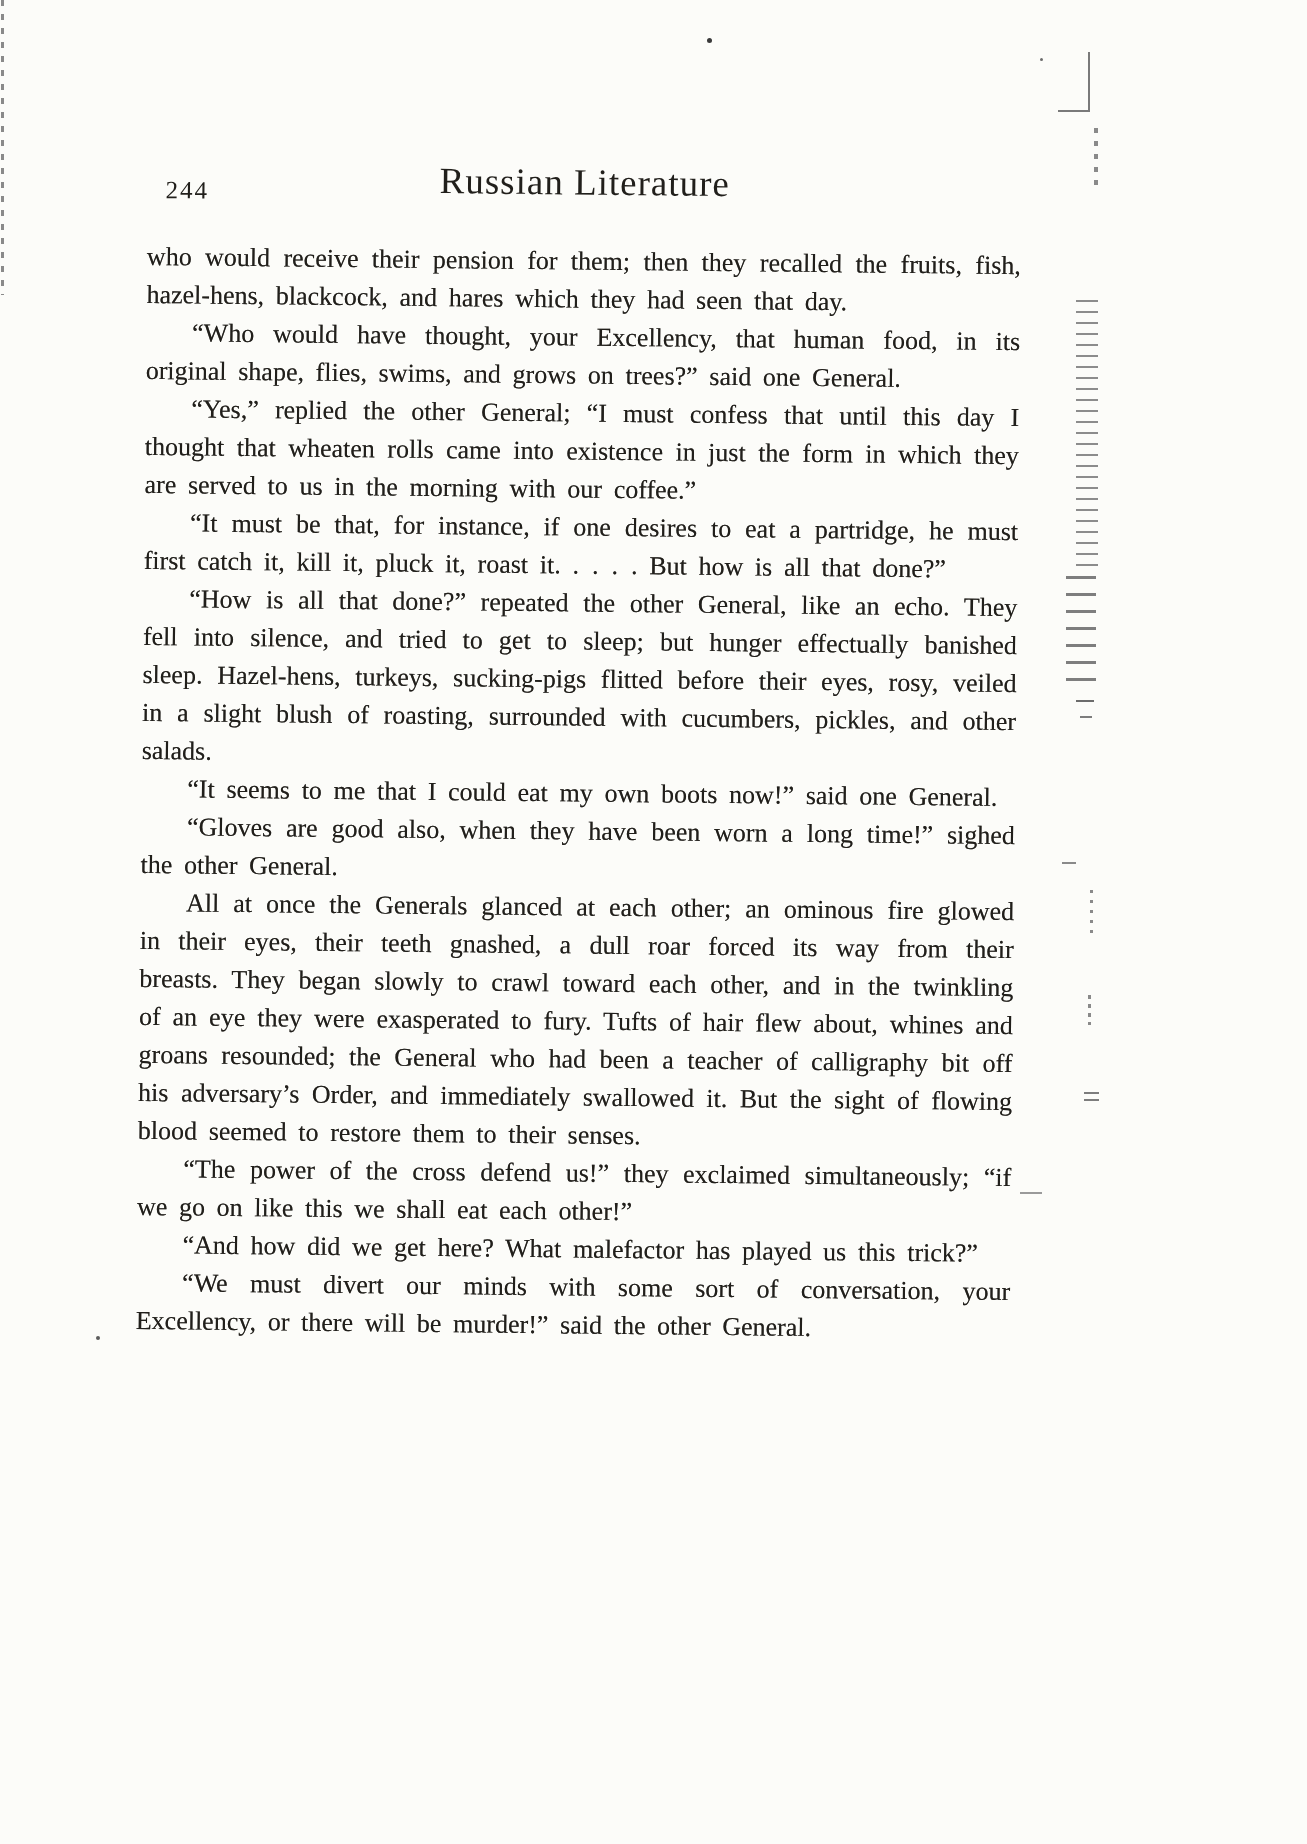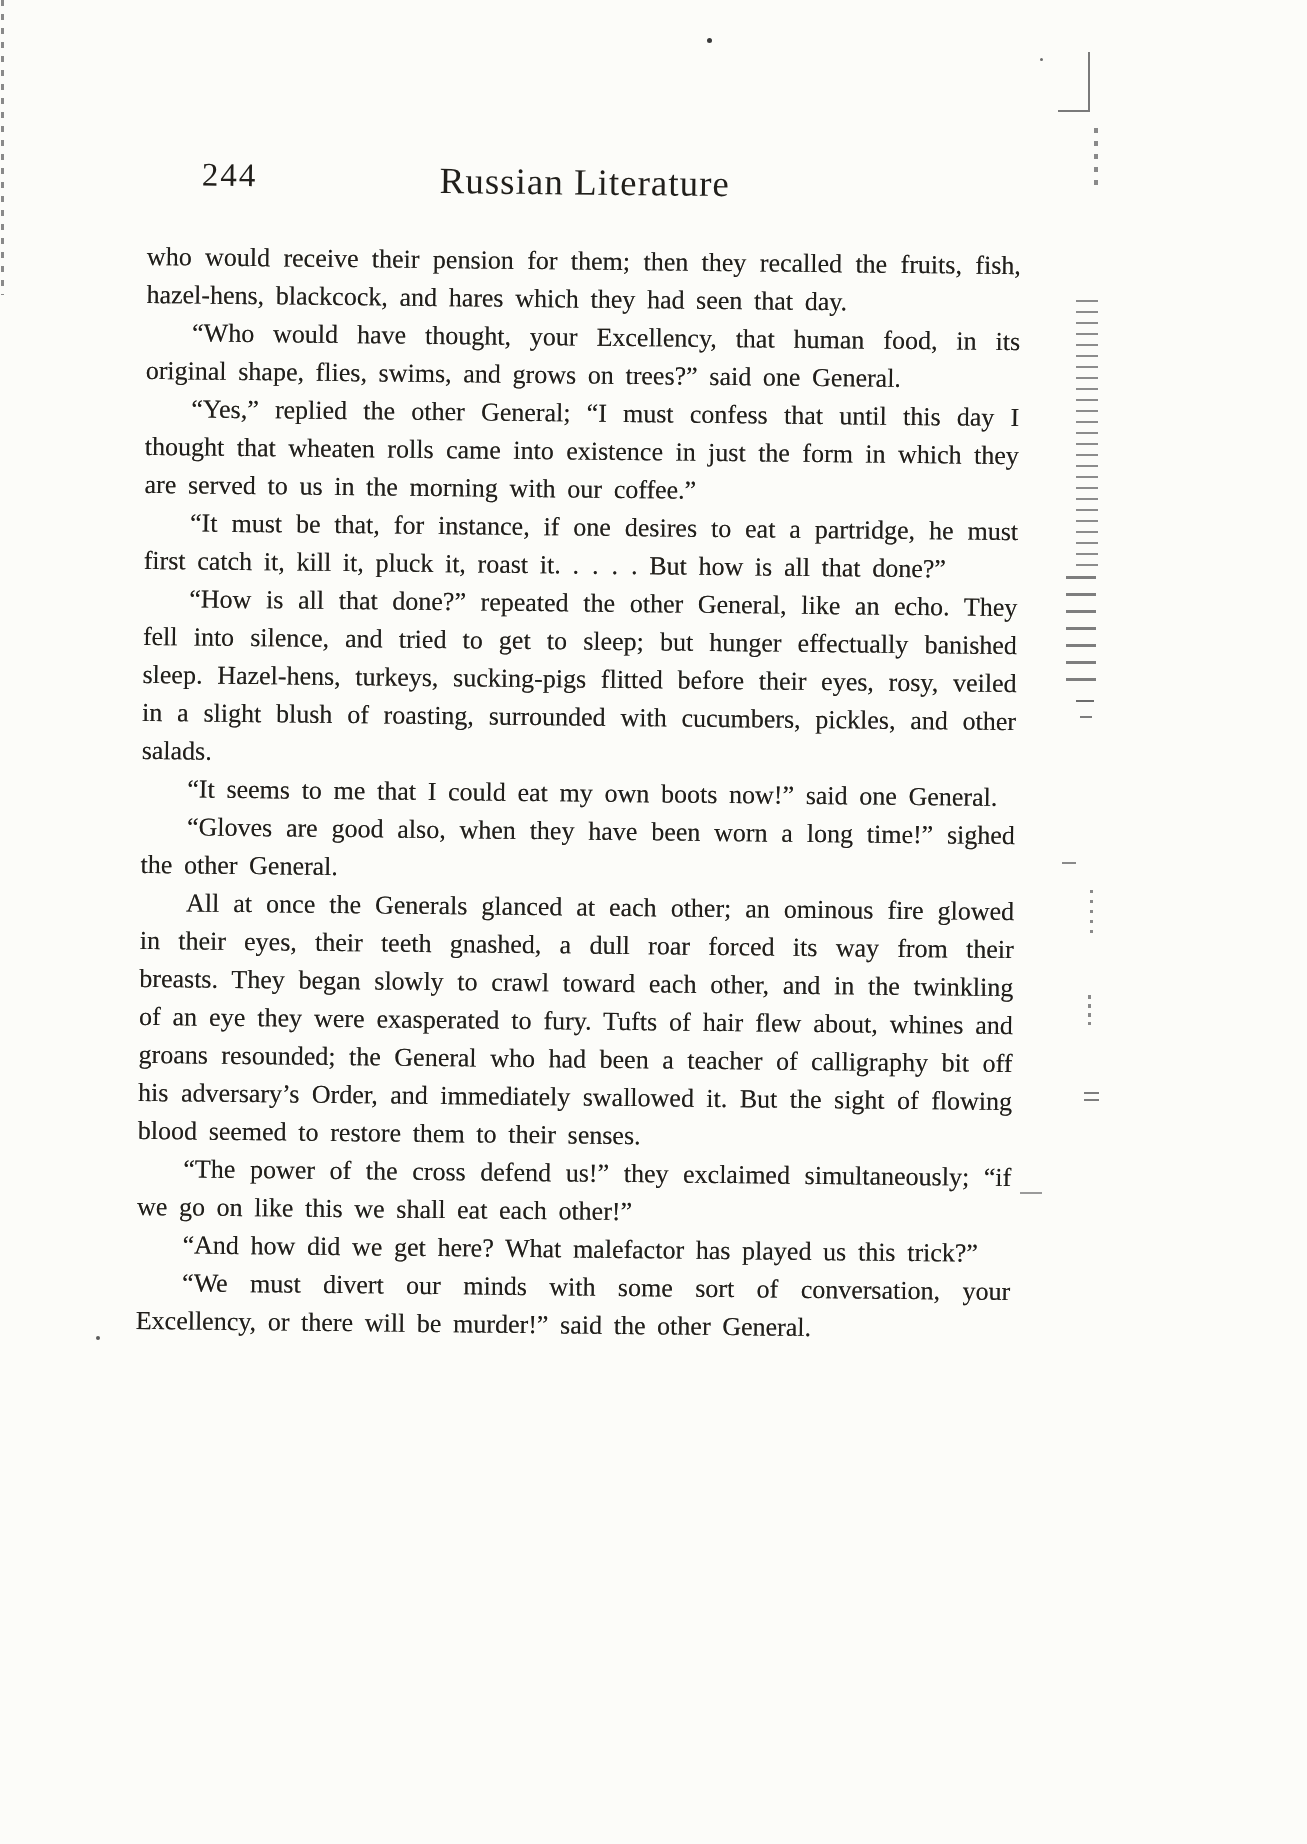--- a/index.html
+++ b/index.html
@@ -25,24 +25,23 @@
     transform-origin: 0 0;
   }
   .page-header {
     position: relative;
     height: 58px;
     margin-bottom: 24px;
   }
   .page-number {
     position: absolute;
     left: 18px;
-    top: 0;
-    font-size: 33px;
+    top: 20px;
+    font-size: 25px;
     letter-spacing: 2px;
-    margin-left: 36px;
   }
   .page-title {
     margin: 0;
     text-align: center;
     font-size: 37px;
     font-weight: 400;
     letter-spacing: 1px;
   }
   .body-text {
     font-size: 26px;

